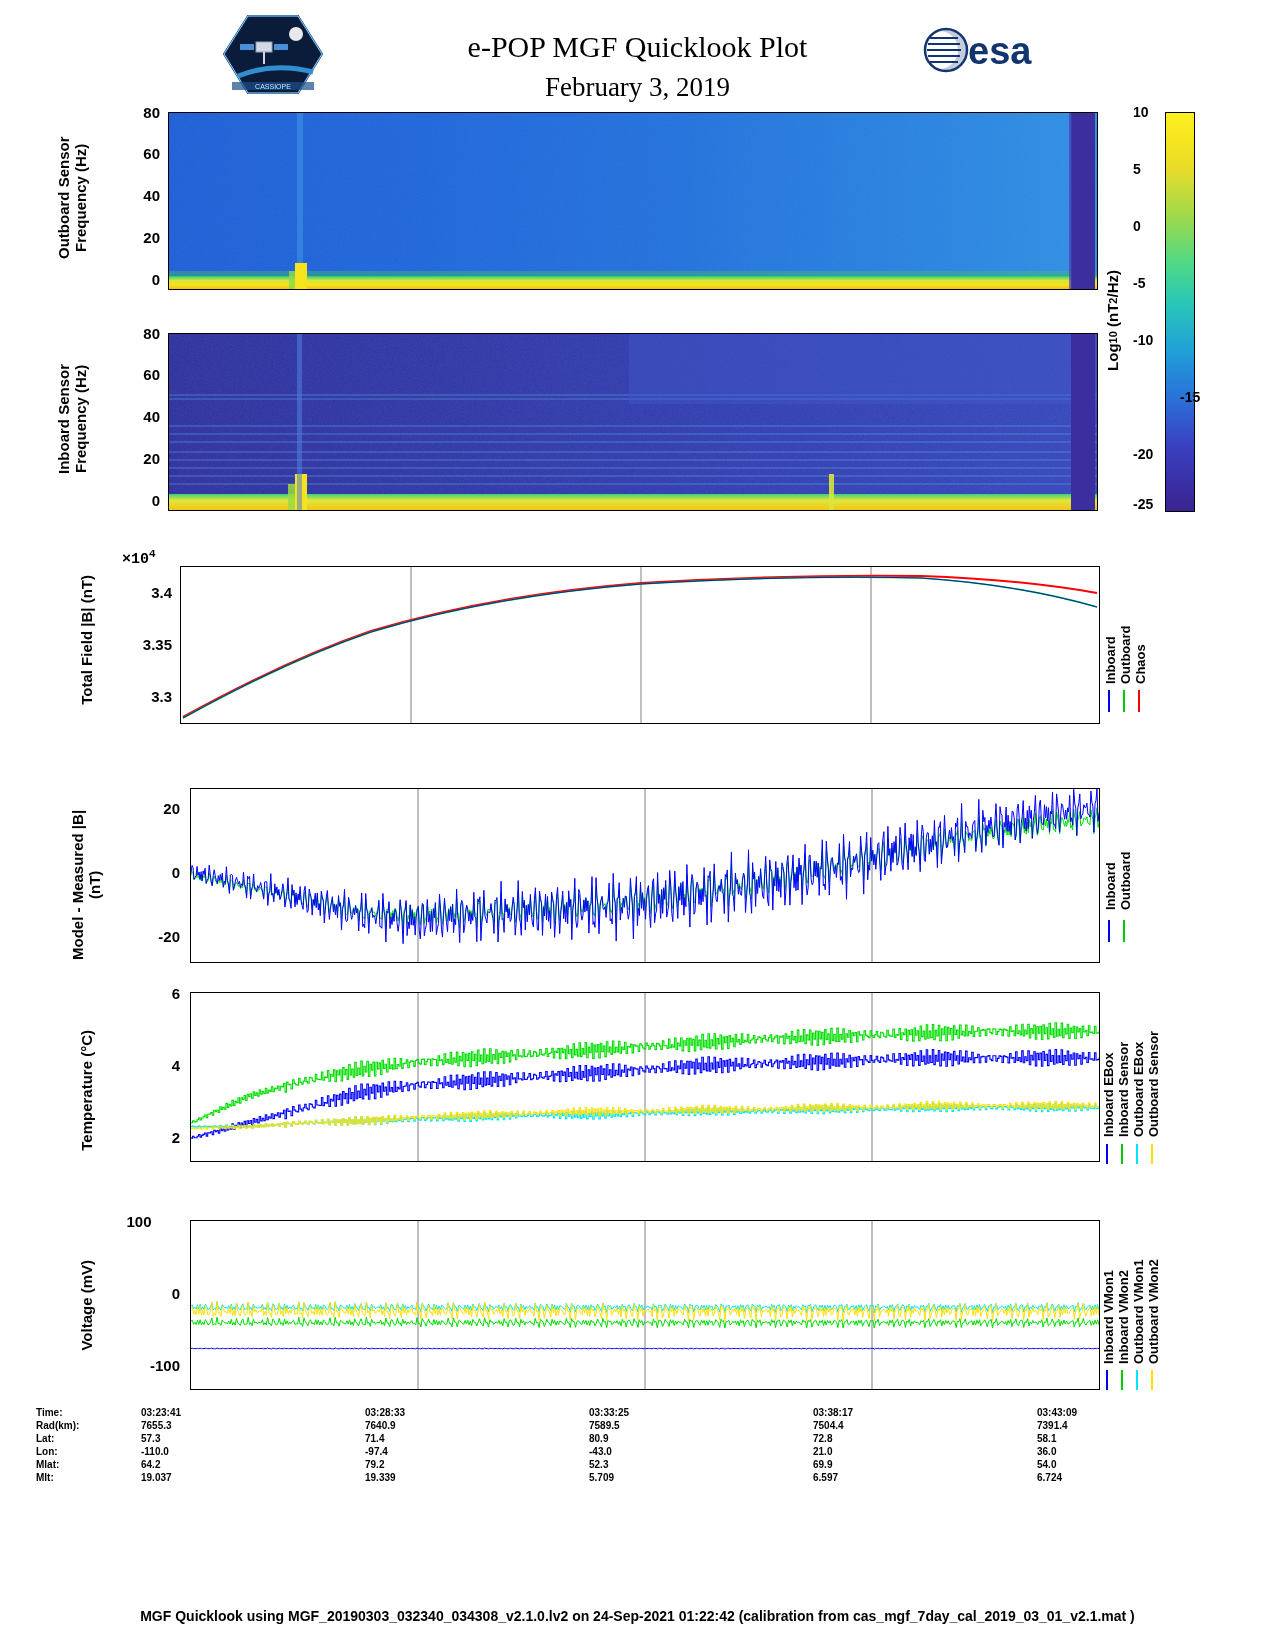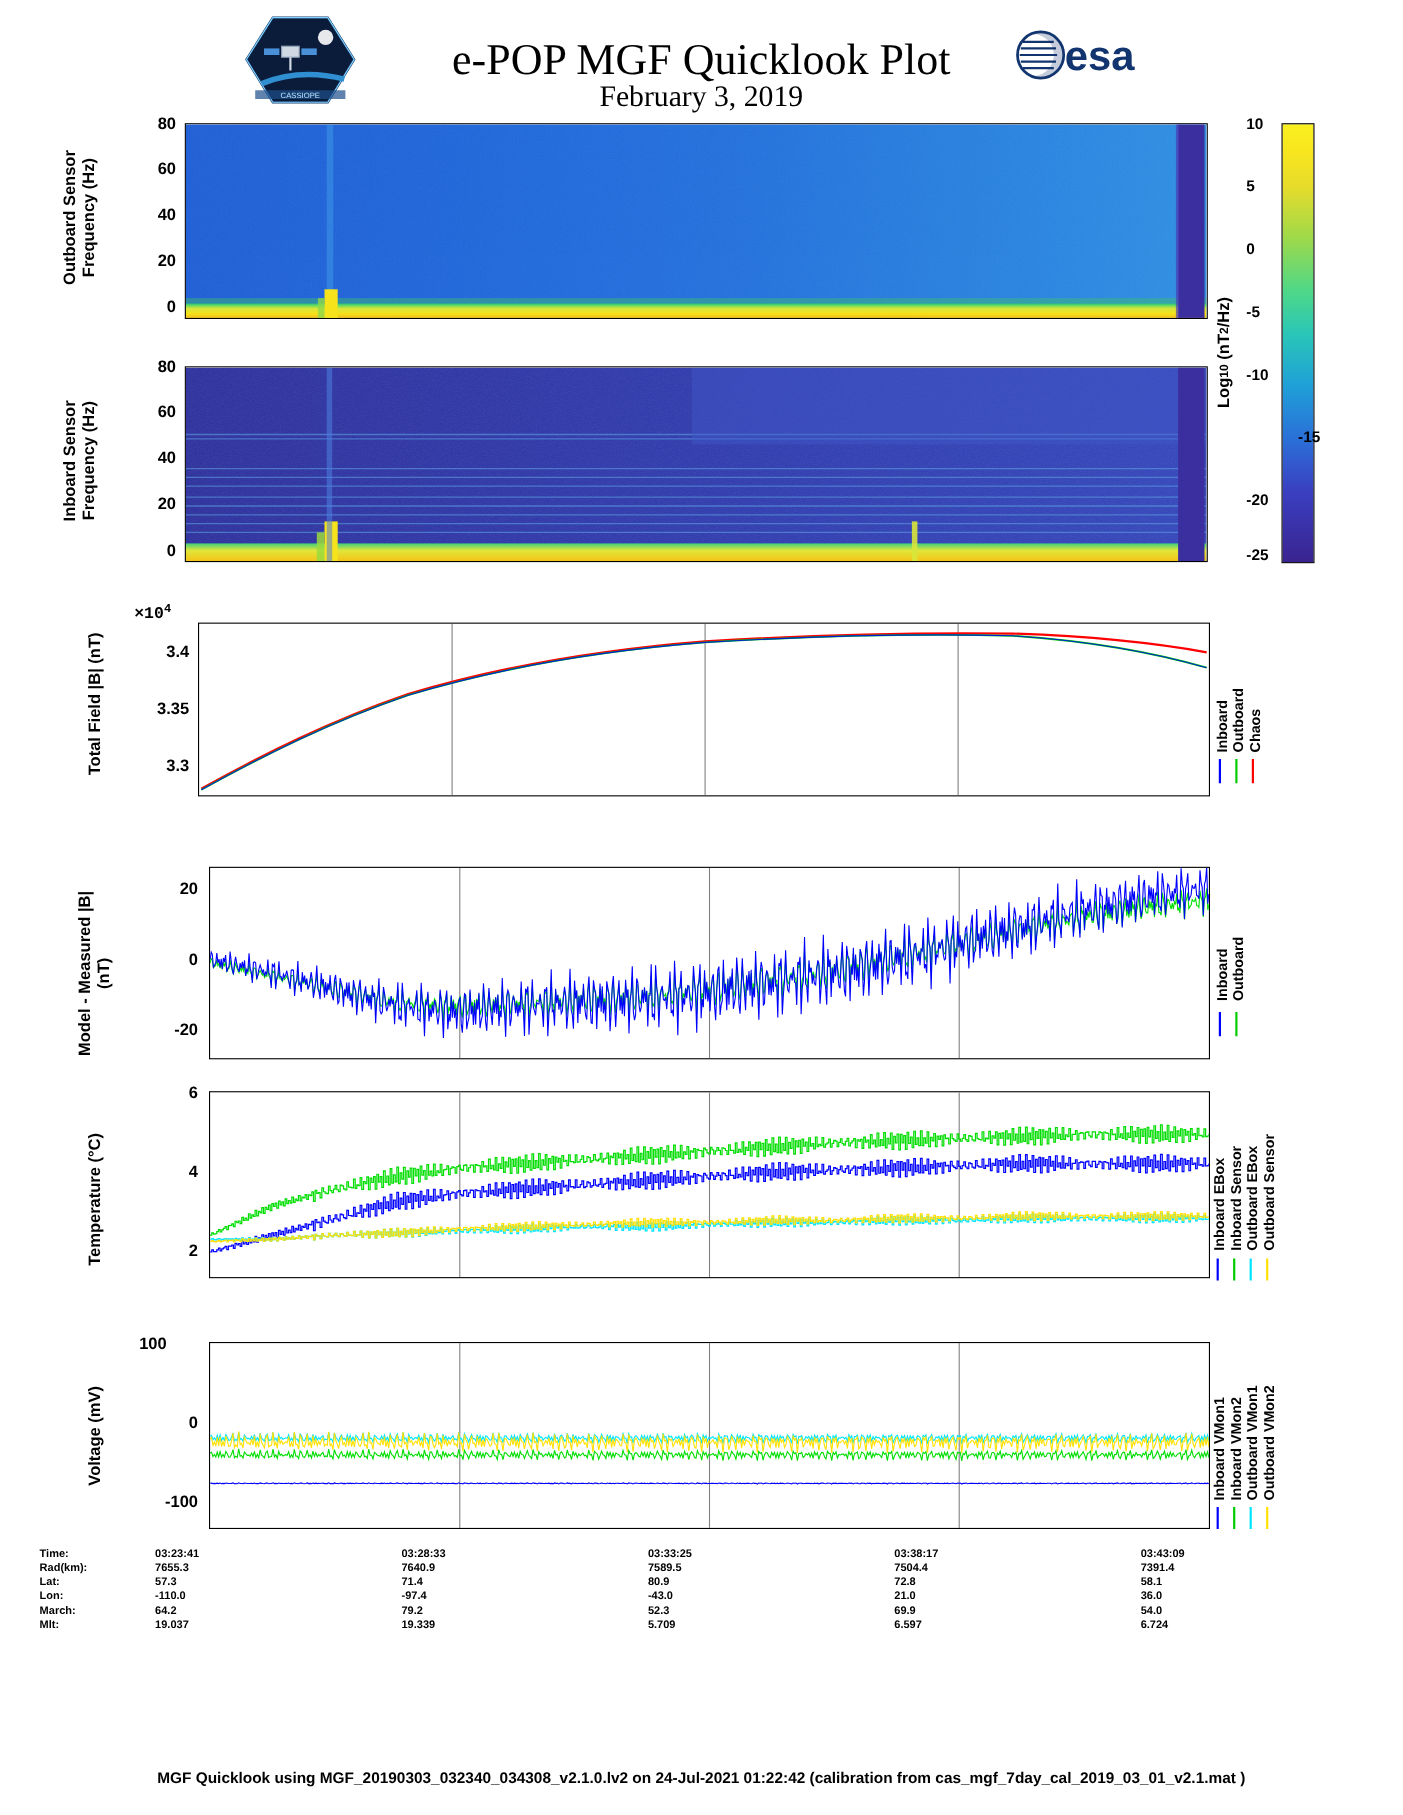--- a/index.html
+++ b/index.html
@@ -1,19 +1,19 @@
 <!DOCTYPE html>
 <html><head>
 <meta charset="utf-8">
 <style>
   html,body{margin:0;padding:0;}
   body{width:1275px;height:1650px;background:#ffffff;font-family:"Liberation Sans",sans-serif;position:relative;overflow:hidden;}
   .abs{position:absolute;}
   
-  #title{left:0;top:30px;width:1275px;text-align:center;font-family:"Liberation Serif",serif;font-size:40px;color:#000;}
+  #title{left:0;top:30px;width:1275px;text-align:center;font-family:"Liberation Serif",serif;font-size:30px;color:#000;}
   #subtitle{left:0;top:72px;width:1275px;text-align:center;font-family:"Liberation Serif",serif;font-size:27px;color:#000;}
   #logo-cassiope{left:218px;top:12px;width:110px;height:85px;}
   #logo-esa{left:920px;top:24px;width:130px;height:52px;}
   
   .panel{border:1px solid #000;background:#fff;box-sizing:border-box;}
   .ylab{font-size:15px;font-weight:bold;color:#000;writing-mode:vertical-rl;transform:rotate(180deg);text-align:center;line-height:17px;}
   .ytick{font-size:15px;font-weight:bold;color:#000;text-align:right;}
   .ctick{font-size:14px;font-weight:bold;color:#000;text-align:left;}
   .legend{font-size:13px;font-weight:bold;color:#000;writing-mode:vertical-rl;transform:rotate(180deg);line-height:14px;}
   
@@ -346,32 +346,32 @@
         </tr>
         <tr>
           <td class="tlabel">Lon:</td>
           <td class="tcell">-110.0</td>
           <td class="tcell">-97.4</td>
           <td class="tcell">-43.0</td>
           <td class="tcell">21.0</td>
           <td class="tcell">36.0</td>
         </tr>
         <tr>
-          <td class="tlabel">March:</td>
+          <td class="tlabel">Mlat:</td>
           <td class="tcell">64.2</td>
           <td class="tcell">79.2</td>
           <td class="tcell">52.3</td>
           <td class="tcell">69.9</td>
           <td class="tcell">54.0</td>
         </tr>
         <tr>
           <td class="tlabel">Mlt:</td>
           <td class="tcell">19.037</td>
           <td class="tcell">19.339</td>
           <td class="tcell">5.709</td>
           <td class="tcell">6.597</td>
           <td class="tcell">6.724</td>
         </tr>
       </tbody>
   </table>
 </div>
 
-<div class="abs" id="footer">MGF Quicklook using MGF_20190303_032340_034308_v2.1.0.lv2 on 24-Jul-2021 01:22:42 (calibration from cas_mgf_7day_cal_2019_03_01_v2.1.mat )</div>
+<div class="abs" id="footer">MGF Quicklook using MGF_20190303_032340_034308_v2.1.0.lv2 on 24-Sep-2021 01:22:42 (calibration from cas_mgf_7day_cal_2019_03_01_v2.1.mat )</div>
 
 </body></html>

